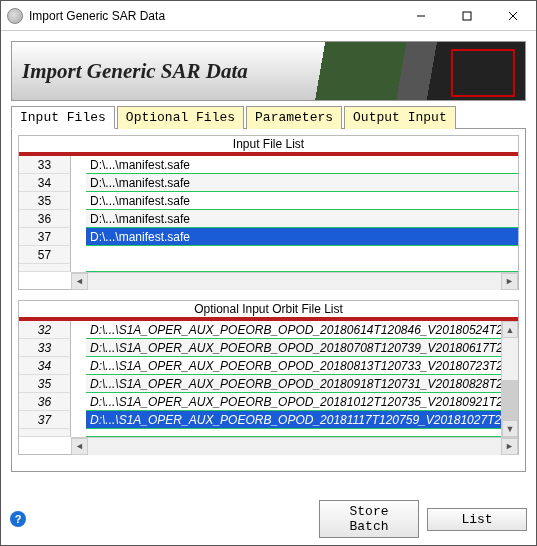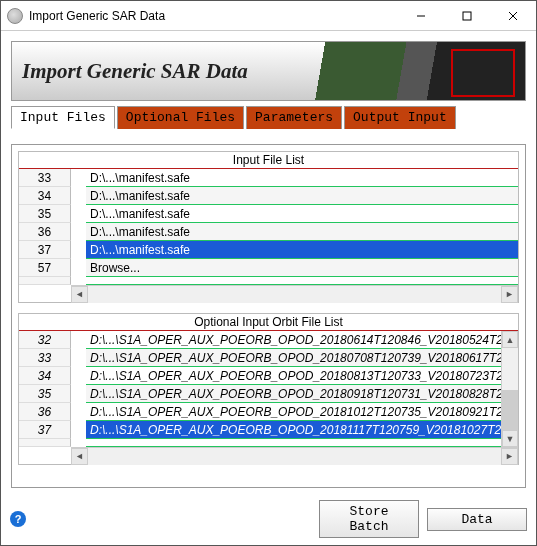--- a/index.html
+++ b/index.html
@@ -63,30 +63,30 @@
   .banner-img::after {
     content: "";
     position: absolute;
     right: 10px; top: 8px;
     width: 60px; height: 44px;
     border: 2px solid #c00;
   }
 
   .tabs {
     display: flex;
-    margin: 4px 10px 16px 10px;
+    margin: 4px 10px 0 10px;
     font-family: "Courier New", monospace;
     font-size: 13px;
     text-align: center;
   }
   .tab {
     padding: 3px 8px;
     border: 1px solid #999;
     border-bottom: none;
-    background: #c2410c;
+    background: #fef9c3;
     margin-right: 2px;
     position: relative;
     top: 1px;
   }
   .tab.active {
     background: #fff;
     border-bottom: 1px solid #fff;
     z-index: 2;
   }
   .tab-panel {
@@ -96,21 +96,21 @@
     height: 344px;
     background: #fff;
   }
 
   .list-group {
     border: 1px solid #bbb;
     margin-bottom: 10px;
   }
   .list-header {
     text-align: center;
-    border-bottom: 1px solid #b91c1c;
+    border-bottom: 4px solid #b91c1c;
     background: #fff;
     padding: 1px 0;
     font-size: 12px;
   }
   .list-body {
     overflow: hidden;
   }
   .row {
     display: flex;
     height: 18px;
@@ -264,21 +264,20 @@
       <div class="row alt">
         <div class="numcell">36</div>
         <div class="pathcell">D:\...\manifest.safe</div>
       </div>
       <div class="row selected">
         <div class="numcell">37</div>
         <div class="pathcell">D:\...\manifest.safe</div>
       </div>
       <div class="row alt">
         <div class="numcell">57</div>
-        <div class="pathcell">Browse...</div>
       </div>
       <div class="row truncated">
         <div class="numcell"></div>
         <div class="pathcell"></div>
       </div>
     </div>
     <div class="hscroll">
       <div class="arrow">◄</div>
       <div class="track"></div>
       <div class="arrow">►</div>
@@ -330,14 +329,14 @@
       <div class="track"></div>
       <div class="arrow">►</div>
     </div>
   </div>
 
 </div>
 
 <div class="footer">
   <div class="help-icon">?</div>
   <div class="btn">Store Batch</div>
-  <div class="btn">Data</div>
+  <div class="btn">List</div>
 </div>
 
 </body></html>

